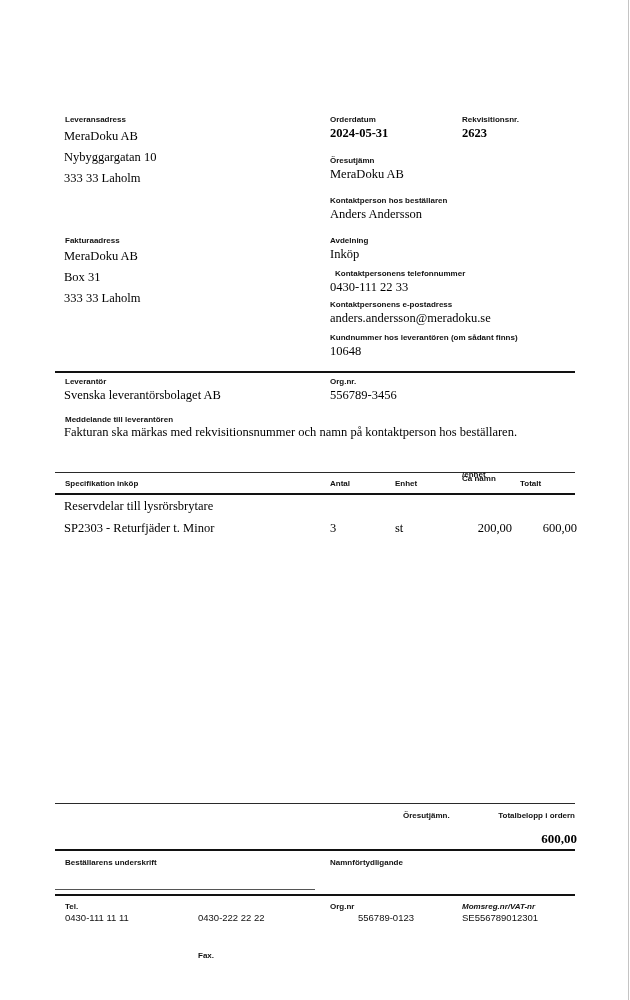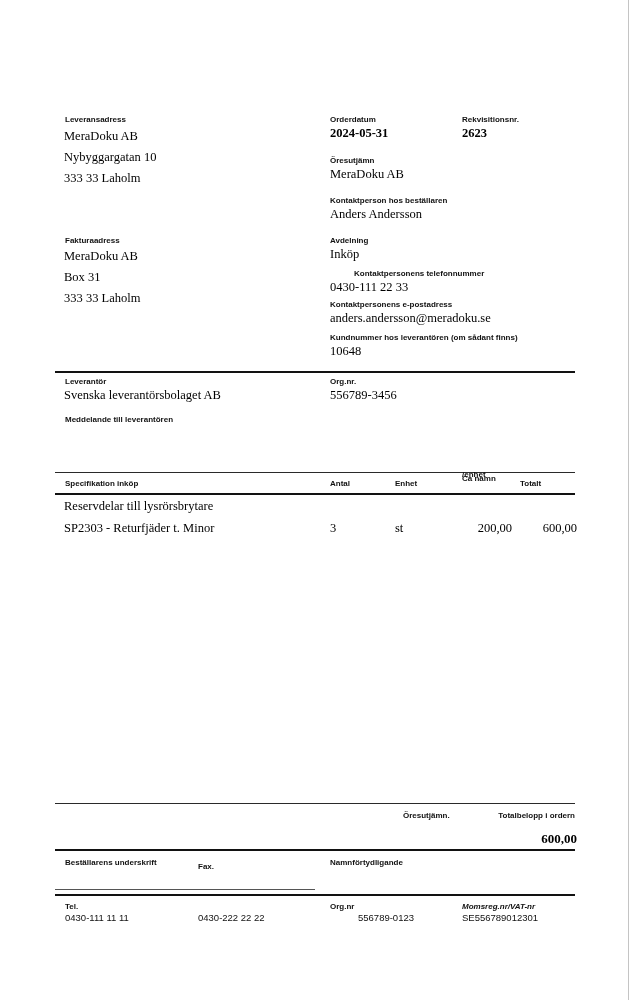--- a/index.html
+++ b/index.html
@@ -71,36 +71,37 @@
 
   <div class="abs lbl" style="left:330px;top:156px;">Öresutjämn</div>
   <div class="abs val" style="left:330px;top:167px;">MeraDoku AB</div>
 
   <div class="abs lbl" style="left:330px;top:196px;">Kontaktperson hos beställaren</div>
   <div class="abs val" style="left:330px;top:207px;">Anders Andersson</div>
 
   <div class="abs lbl" style="left:330px;top:236px;">Avdelning</div>
   <div class="abs val" style="left:330px;top:247px;">Inköp</div>
 
-  <div class="abs lbl" style="left:338px;top:269px;padding-left:16px;">Kontaktpersonens telefonnummer</div>
+  <div class="abs lbl" style="left:319px;top:269px;padding-left:16px;">Kontaktpersonens telefonnummer</div>
   <div class="abs val" style="left:330px;top:280px;">0430-111 22 33</div>
 
   <div class="abs lbl" style="left:330px;top:300px;">Kontaktpersonens e-postadress</div>
   <div class="abs val" style="left:330px;top:311px;">anders.andersson@meradoku.se</div>
 
   <div class="abs lbl" style="left:330px;top:333px;">Kundnummer hos leverantören (om sådant finns)</div>
   <div class="abs val" style="left:330px;top:344px;">10648</div>
 
   <div class="abs rule-thick" style="left:55px;top:371px;width:520px;"></div>
   <div class="abs lbl" style="left:65px;top:377px;">Leverantör</div>
   <div class="abs val" style="left:64px;top:388px;">Svenska leverantörsbolaget AB</div>
   <div class="abs lbl" style="left:330px;top:377px;">Org.nr.</div>
   <div class="abs val" style="left:330px;top:388px;">556789-3456</div>
 
   <div class="abs lbl" style="left:65px;top:415px;text-align:center;">Meddelande till leverantören</div>
+  <div class="abs val" style="left:64px;top:425px;white-space:normal;width:520px;">Fakturan ska märkas med rekvisitionsnummer och namn på kontaktperson hos beställaren.</div>
 
   <div class="abs rule-thin" style="left:55px;top:472px;width:520px;"></div>
   <div class="abs lbl" style="left:65px;top:479px;">Specifikation inköp</div>
   <div class="abs lbl" style="left:330px;top:479px;">Antal</div>
   <div class="abs lbl" style="left:395px;top:479px;">Enhet</div>
   <div class="abs lbl" style="left:462px;top:474px;">Ca namn</div>
   <div class="abs lbl" style="left:462px;top:470px;">/enhet</div>
   <div class="abs lbl" style="left:520px;top:479px;">Totalt</div>
   <div class="abs rule-thick" style="left:55px;top:493px;width:520px;"></div>
 
@@ -123,21 +124,21 @@
   <div class="abs rule-thick" style="left:55px;top:849px;width:520px;"></div>
 
   <div class="abs lbl" style="left:65px;top:858px;">Beställarens underskrift</div>
   <div class="abs lbl" style="left:330px;top:858px;">Namnförtydligande</div>
   <div class="abs rule-thin" style="left:55px;top:889px;width:260px;background:#555;"></div>
   <div class="abs rule-thick" style="left:55px;top:894px;width:520px;"></div>
 
   <div class="abs lbl" style="left:65px;top:902px;">Tel.</div>
   <div class="abs lbl" style="left:65px;top:913px;font-weight:400;font-size:9.5px;">0430-111 11 11</div>
 
-  <div class="abs lbl" style="left:198px;top:862px;">Fax.</div>
+  <div class="abs lbl" style="left:198px;top:951px;">Fax.</div>
   <div class="abs lbl" style="left:198px;top:913px;font-weight:400;font-size:9.5px;">0430-222 22 22</div>
 
   <div class="abs lbl" style="left:330px;top:902px;">Org.nr</div>
   <div class="abs lbl" style="left:330px;top:913px;font-weight:400;font-size:9.5px;padding-left:28px;">556789-0123</div>
 
   <div class="abs lbl" style="left:462px;top:902px;font-style:italic;">Momsreg.nr/VAT-nr</div>
   <div class="abs lbl" style="left:462px;top:913px;font-weight:400;font-size:9.5px;">SE556789012301</div>
 
 </div>
 

